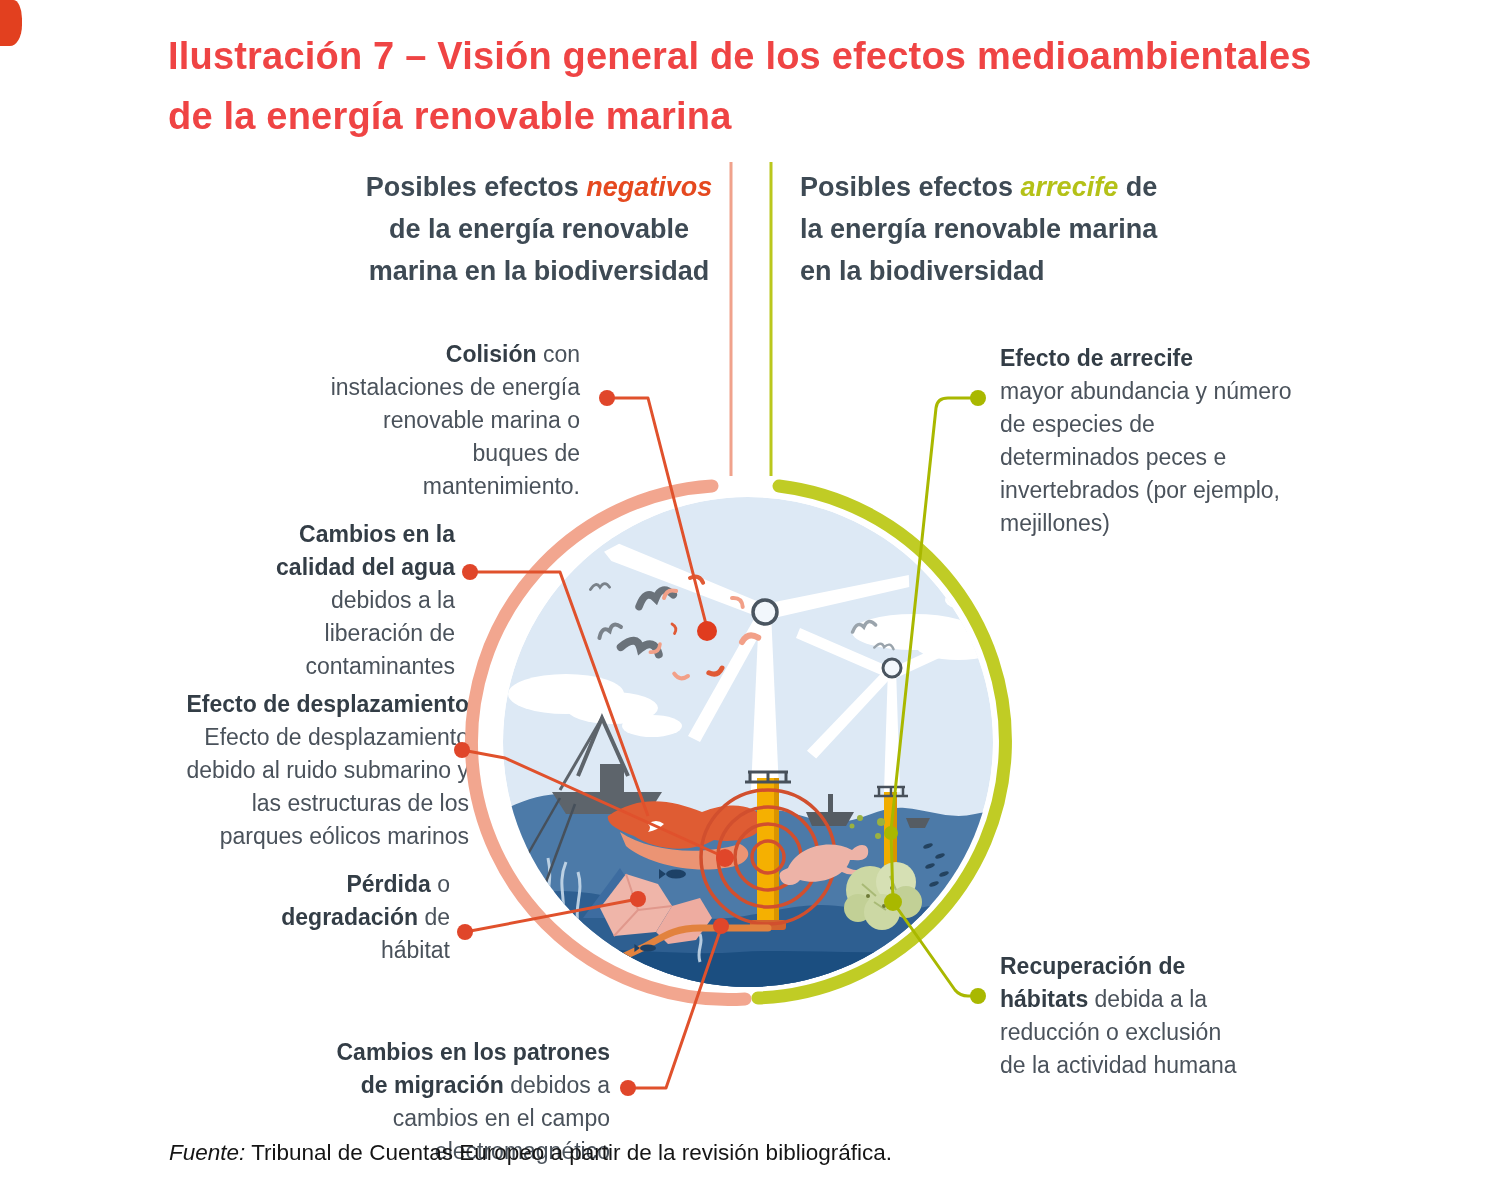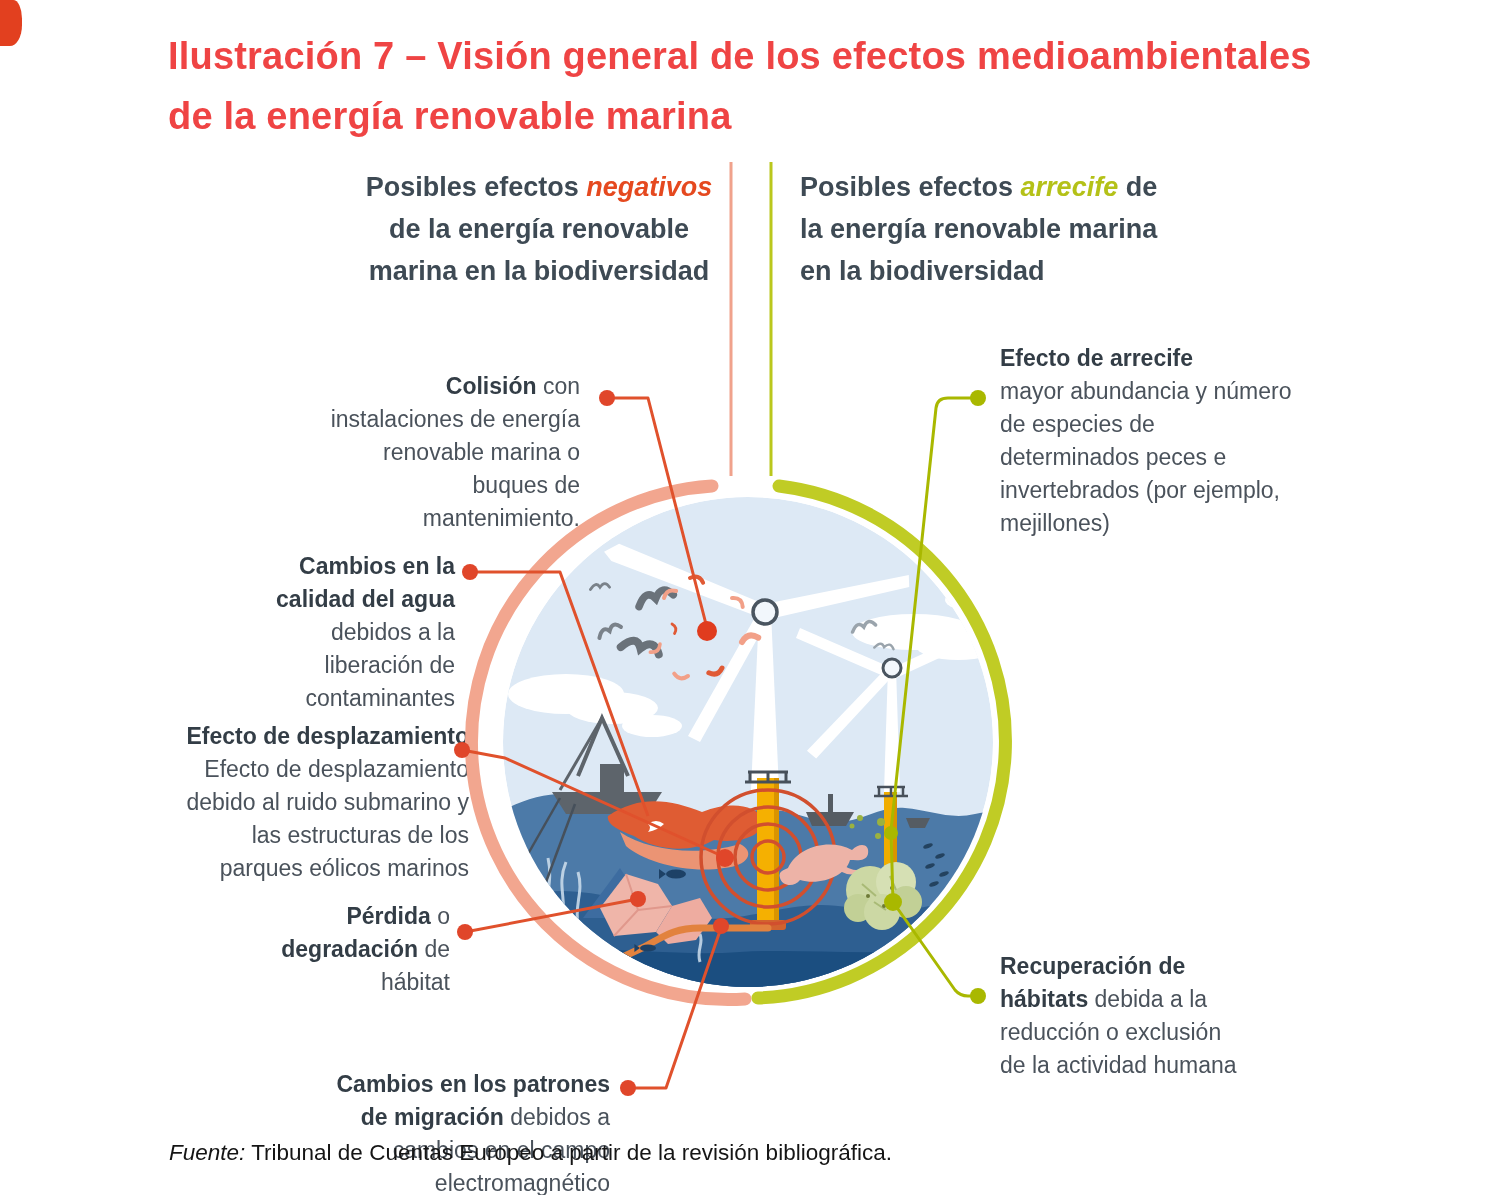--- a/index.html
+++ b/index.html
@@ -11,21 +11,21 @@
           color:#ef4444;line-height:60px;letter-spacing:.2px;}
   .col-head{position:absolute;top:166px;font-size:27px;font-weight:bold;color:#3e4a54;line-height:42px;}
   .col-head.neg{left:354px;width:370px;text-align:center;}
   .col-head.pos{left:800px;width:380px;text-align:left;}
   .accent-neg{color:#e5491f;font-style:italic;}
   .accent-pos{color:#b4c118;font-style:italic;}
   .lbl{position:absolute;font-size:23px;color:#4a525b;line-height:33px;}
   .lbl .b{font-weight:bold;color:#333d46;}
   .lbl .headline{display:block;}
   .lbl-right{text-align:left;}
-  .lbl-left{text-align:right;margin-top:32px;}
+  .lbl-left{text-align:right;}
   #lbl-colision{left:330px;top:338px;width:250px;}
   #lbl-agua{left:227px;top:518px;width:228px;}
   #lbl-desplazamiento{left:177px;top:688px;width:292px;}
   #lbl-perdida{left:210px;top:868px;width:240px;}
   #lbl-migracion{left:315px;top:1036px;width:295px;}
   #lbl-arrecife{left:1000px;top:342px;width:300px;}
   #lbl-recuperacion{left:1000px;top:950px;width:245px;}
   .footer{position:absolute;left:169px;top:1140px;font-size:22.5px;color:#151515;}
   .footer .it{font-style:italic;}
   svg.scene{position:absolute;left:0;top:0;}

